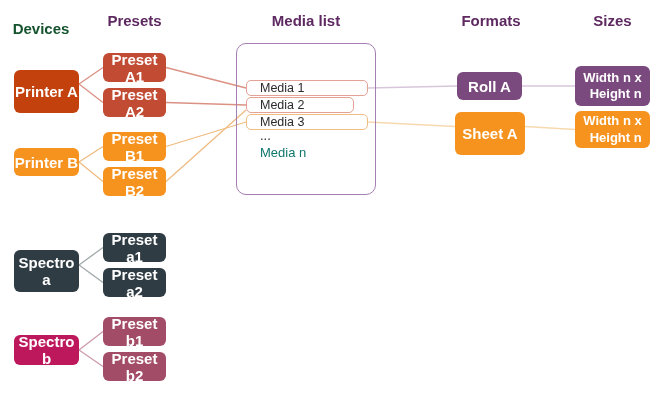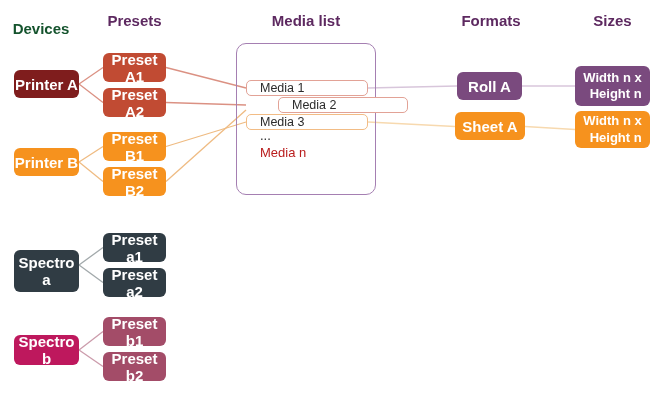--- a/index.html
+++ b/index.html
@@ -54,42 +54,42 @@
       <line x1="79" y1="350" x2="103" y2="331.5" stroke="#cb9bab" stroke-width="1.3"></line>
       <line x1="79" y1="350" x2="103" y2="366.5" stroke="#cb9bab" stroke-width="1.3"></line>
     </svg>
 
   <div class="hdr" style="color: #14532d; left: 8px; top: 11px; width: 66px; height: 18px; margin-top: 8px;">Devices</div>
   <div class="hdr" style="color: rgb(93, 41, 96); left: 103px; top: 11px; width: 63px; height: 18px;">Presets</div>
   <div class="hdr" style="color: rgb(93, 41, 96); left: 236px; top: 11px; width: 140px; height: 18px;">Media list</div>
   <div class="hdr" style="color: rgb(93, 41, 96); left: 457px; top: 11px; width: 68px; height: 18px;">Formats</div>
   <div class="hdr" style="color: rgb(93, 41, 96); left: 575px; top: 11px; width: 75px; height: 18px; text-align: center;">Sizes</div>
 
-  <div class="box" style="background: #7f1d1d; left: 14px; top: 70px; width: 65px; height: 28px;">Printer A</div>
+  <div class="box" style="background: #c2410c; left: 14px; top: 70px; width: 65px; height: 43px;">Printer A</div>
   <div class="box" style="background: rgb(246, 146, 30); left: 14px; top: 148px; width: 65px; height: 28px;">Printer B</div>
   <div class="box" style="background: rgb(48, 60, 68); left: 14px; top: 250px; width: 65px; height: 42px;">Spectro a</div>
   <div class="box" style="background: #be185d; left: 14px; top: 335px; width: 65px; height: 30px;">Spectro b</div>
 
   <div class="box" style="background: rgb(193, 75, 51); left: 103px; top: 53px; width: 63px; height: 29px;">Preset A1</div>
   <div class="box" style="background: rgb(193, 75, 51); left: 103px; top: 88px; width: 63px; height: 29px;">Preset A2</div>
   <div class="box" style="background: rgb(246, 146, 30); left: 103px; top: 132px; width: 63px; height: 29px;">Preset B1</div>
   <div class="box" style="background: rgb(246, 146, 30); left: 103px; top: 167px; width: 63px; height: 29px;">Preset B2</div>
   <div class="box" style="background: rgb(48, 60, 68); left: 103px; top: 233px; width: 63px; height: 29px;">Preset a1</div>
   <div class="box" style="background: rgb(48, 60, 68); left: 103px; top: 268px; width: 63px; height: 29px;">Preset a2</div>
   <div class="box" style="background: rgb(163, 76, 104); left: 103px; top: 317px; width: 63px; height: 29px;">Preset b1</div>
   <div class="box" style="background: rgb(163, 76, 104); left: 103px; top: 352px; width: 63px; height: 29px;">Preset b2</div>
 
   <div class="container-box" style="border-color: rgb(165, 127, 178); left: 236px; top: 43px; width: 140px; height: 152px;"></div>
   <div class="media-item" style="border-color: rgb(226, 162, 150); left: 246px; top: 80px; width: 122px; height: 16px;">Media 1</div>
-  <div class="media-item" style="border-color: rgb(226, 162, 150); left: 246px; top: 97px; width: 130px; height: 16px; margin-left: 32px;">Media 2</div>
+  <div class="media-item" style="border-color: rgb(226, 162, 150); left: 246px; top: 97px; width: 108px; height: 16px;">Media 2</div>
   <div class="media-item" style="border-color: rgb(242, 188, 133); left: 246px; top: 114px; width: 122px; height: 16px;">Media 3</div>
   <div class="media-text" style="color: rgb(43, 43, 43); left: 260px; top: 128px; width: 80px; height: 14px;">...</div>
-  <div class="media-text" style="color: #b91c1c; left: 260px; top: 144px; width: 90px; height: 16px;">Media n</div>
+  <div class="media-text" style="color: #0f766e; left: 260px; top: 144px; width: 90px; height: 16px;">Media n</div>
 
   <div class="box" style="background: rgb(122, 74, 126); left: 457px; top: 72px; width: 65px; height: 28px;">Roll A</div>
-  <div class="box" style="background: rgb(246, 146, 30); left: 455px; top: 112px; width: 70px; height: 28px;">Sheet A</div>
+  <div class="box" style="background: rgb(246, 146, 30); left: 455px; top: 112px; width: 70px; height: 43px;">Sheet A</div>
 
   <div class="box two-line" style="background: rgb(122, 74, 126); left: 575px; top: 66px; width: 75px; height: 40px;">Width n x
 Height n</div>
   <div class="box two-line" style="background: rgb(246, 146, 30); left: 575px; top: 111px; width: 75px; height: 37px;">Width n x
 Height n</div>
 
 </div>
 
 </body></html>

